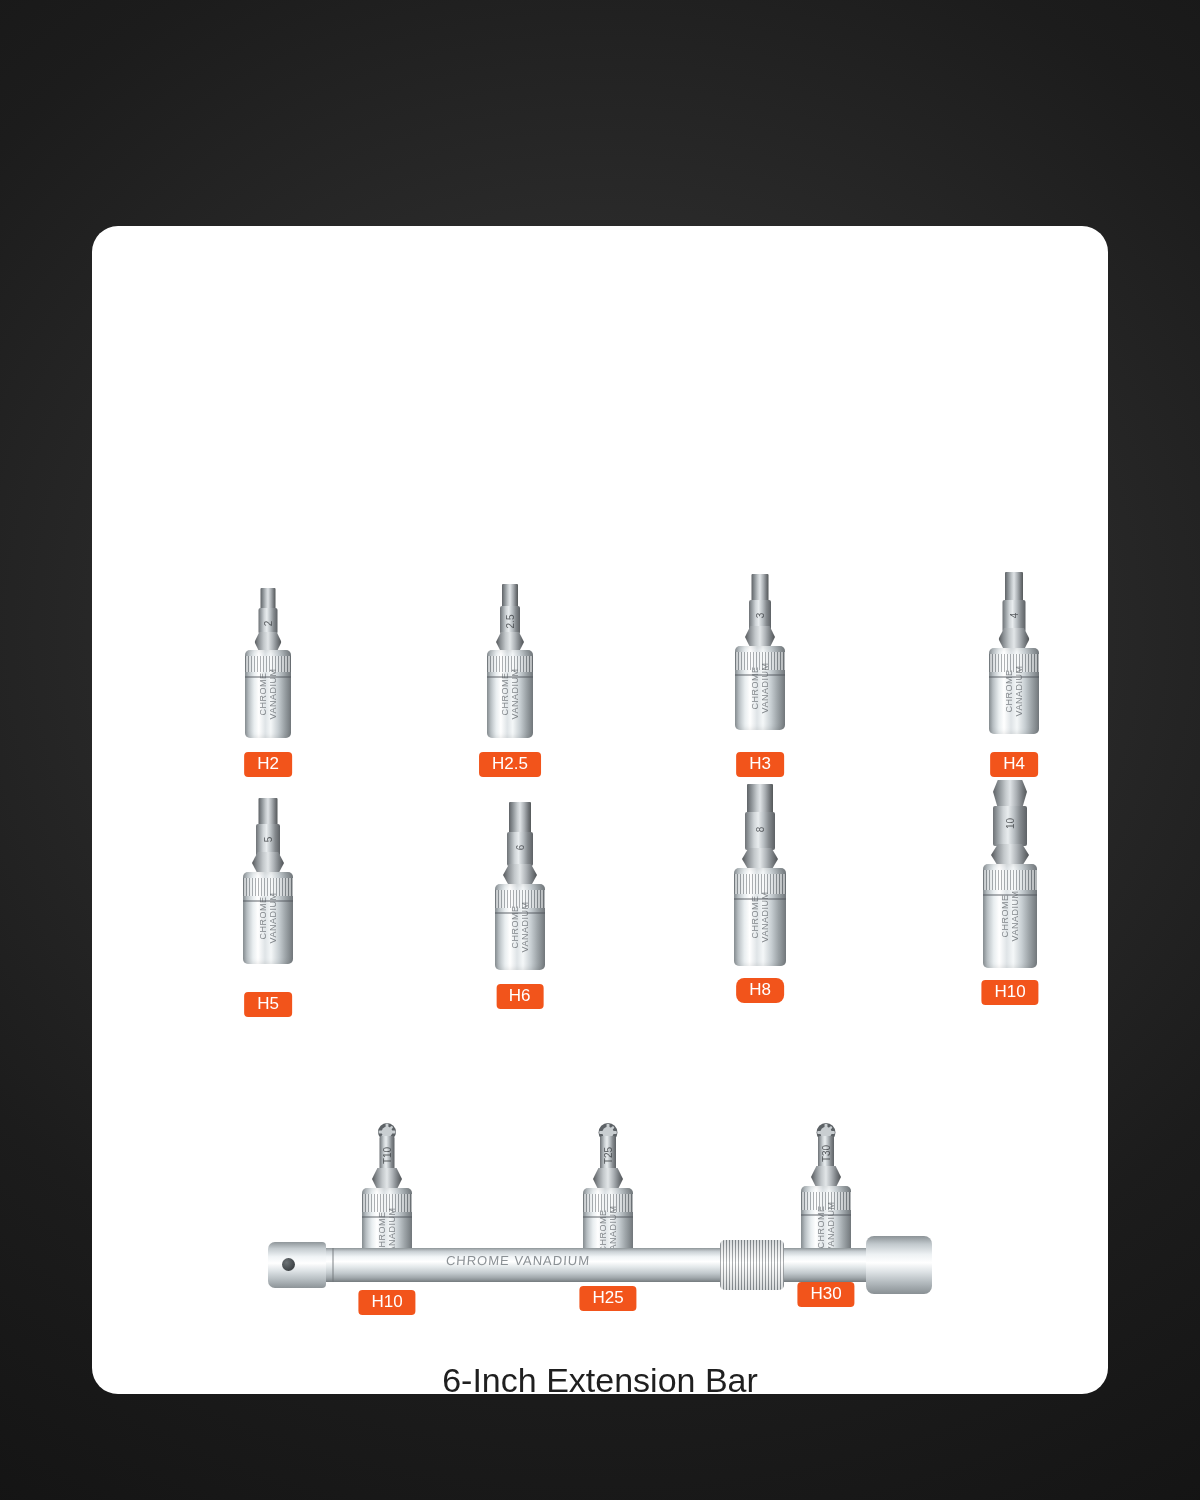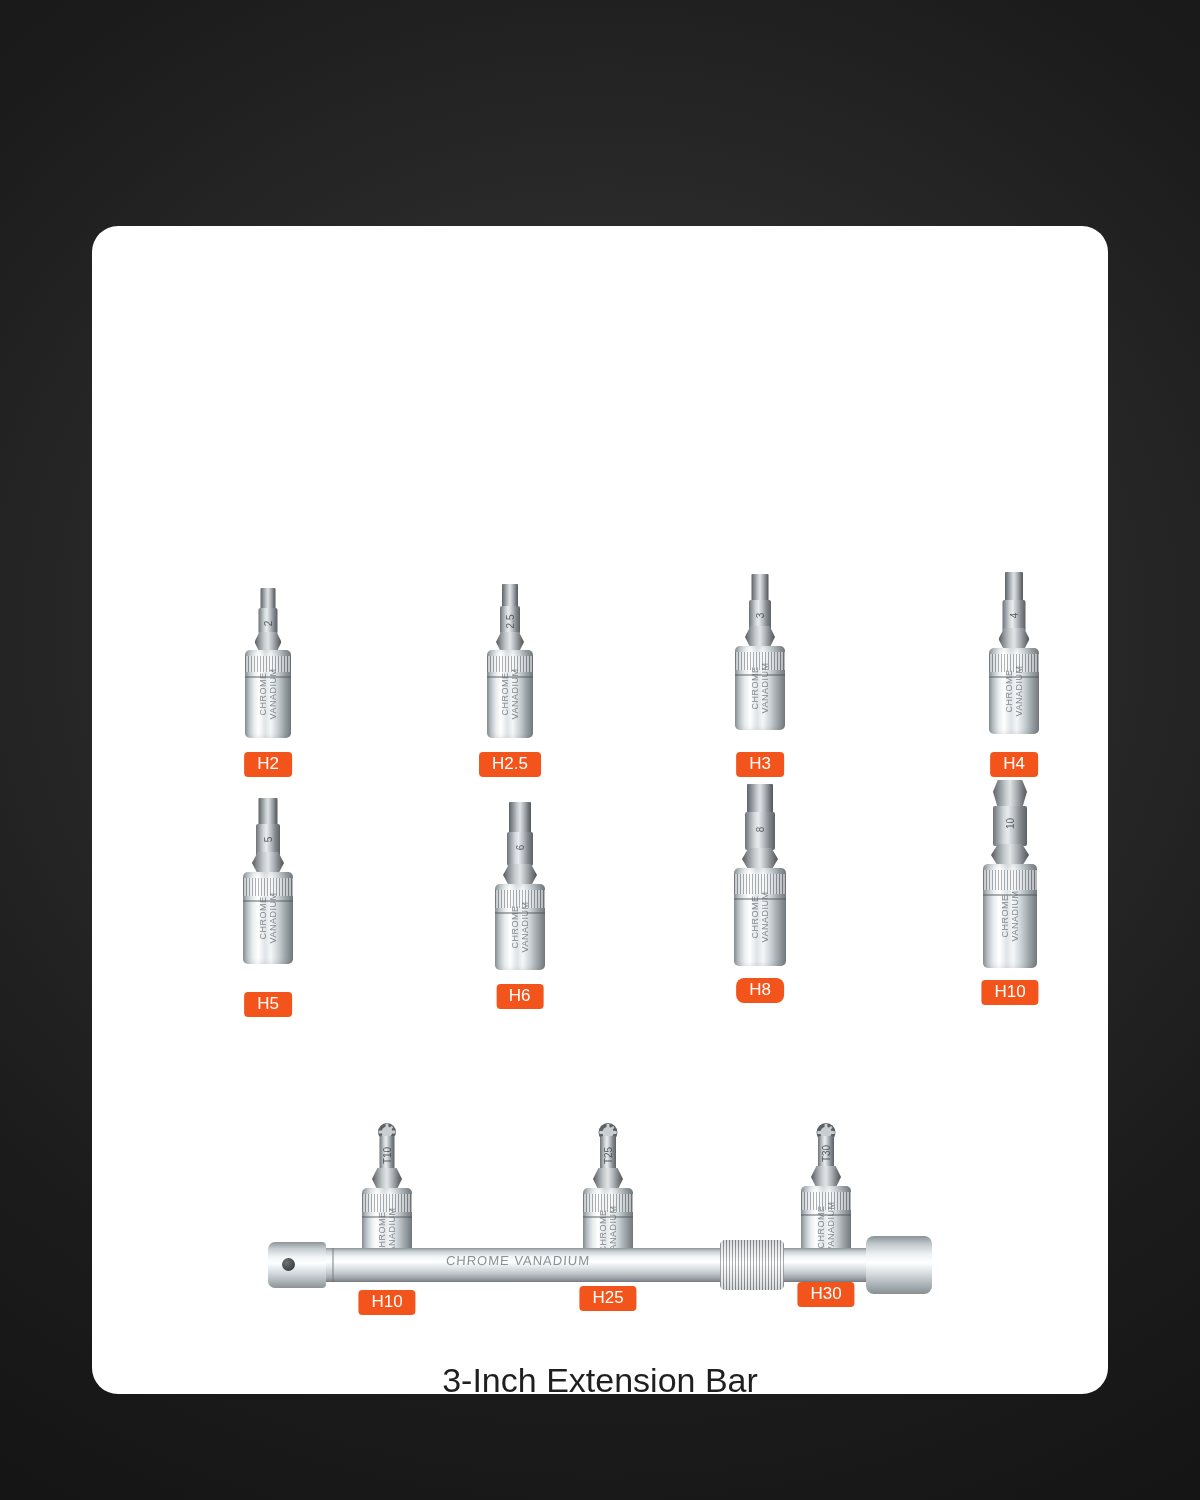--- a/index.html
+++ b/index.html
@@ -491,21 +491,21 @@
           <div class="engrave">
               <div>CHROME</div>
               <div>VANADIUM</div>
             </div>
         </div>
         <div class="bitsize" style="top:34px;">T30</div>
       </div>
       <div class="label" style="top:168px;">H30</div>
     </div>
 
-    <div class="section-title" id="sec-ext-title">3-Inch Extension Bar</div>
+    <div class="section-title" id="sec-ext-title">6-Inch Extension Bar</div>
 
     <div class="extbar" style="left:176px; top:1000px;">
       <div class="ext-shaft"></div>
       <div class="ext-square"></div>
       <div class="ext-hole"></div>
       <div class="ext-ring" style="left:64px;"></div>
       <div class="ext-knurl"></div>
       <div class="ext-cap"></div>
       <div class="ext-engrave">CHROME VANADIUM</div>
     </div>

